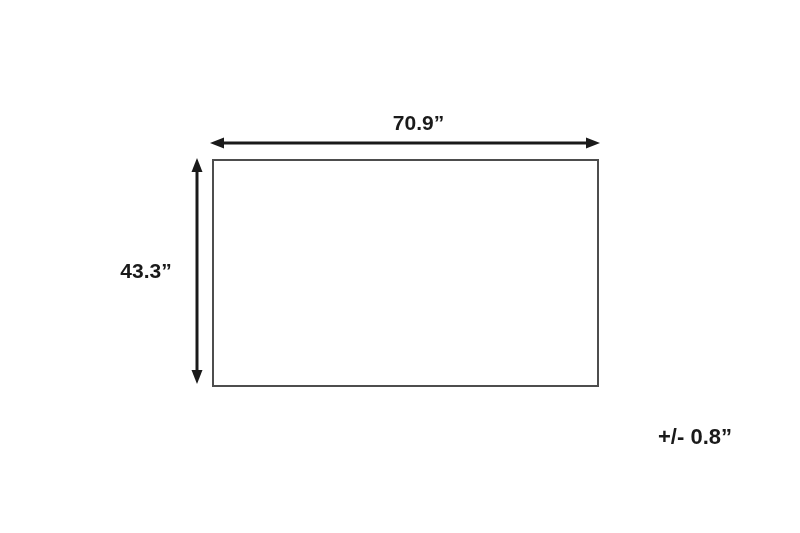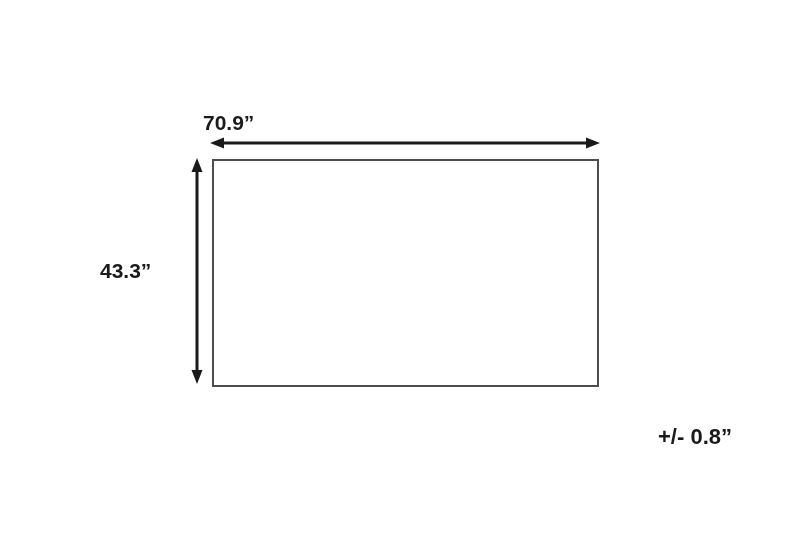--- a/index.html
+++ b/index.html
@@ -45,30 +45,30 @@
   }
   .dim-label {
     position: absolute;
     color: #1a1a1a;
     font-weight: 700;
     font-size: 21px;
     line-height: 1;
     white-space: nowrap;
   }
   .width-label {
-    left: 203px;
+    left: 224px;
     top: 112px;
     width: 389px;
-    text-align: left;
+    text-align: center;
   }
   .height-label {
     left: 100px;
     top: 260px;
     width: 92px;
-    text-align: left;
+    text-align: center;
   }
   .tolerance-label {
     left: 658px;
     top: 426px;
     font-size: 22px;
   }
 </style>
 </head>
 <body>
 

